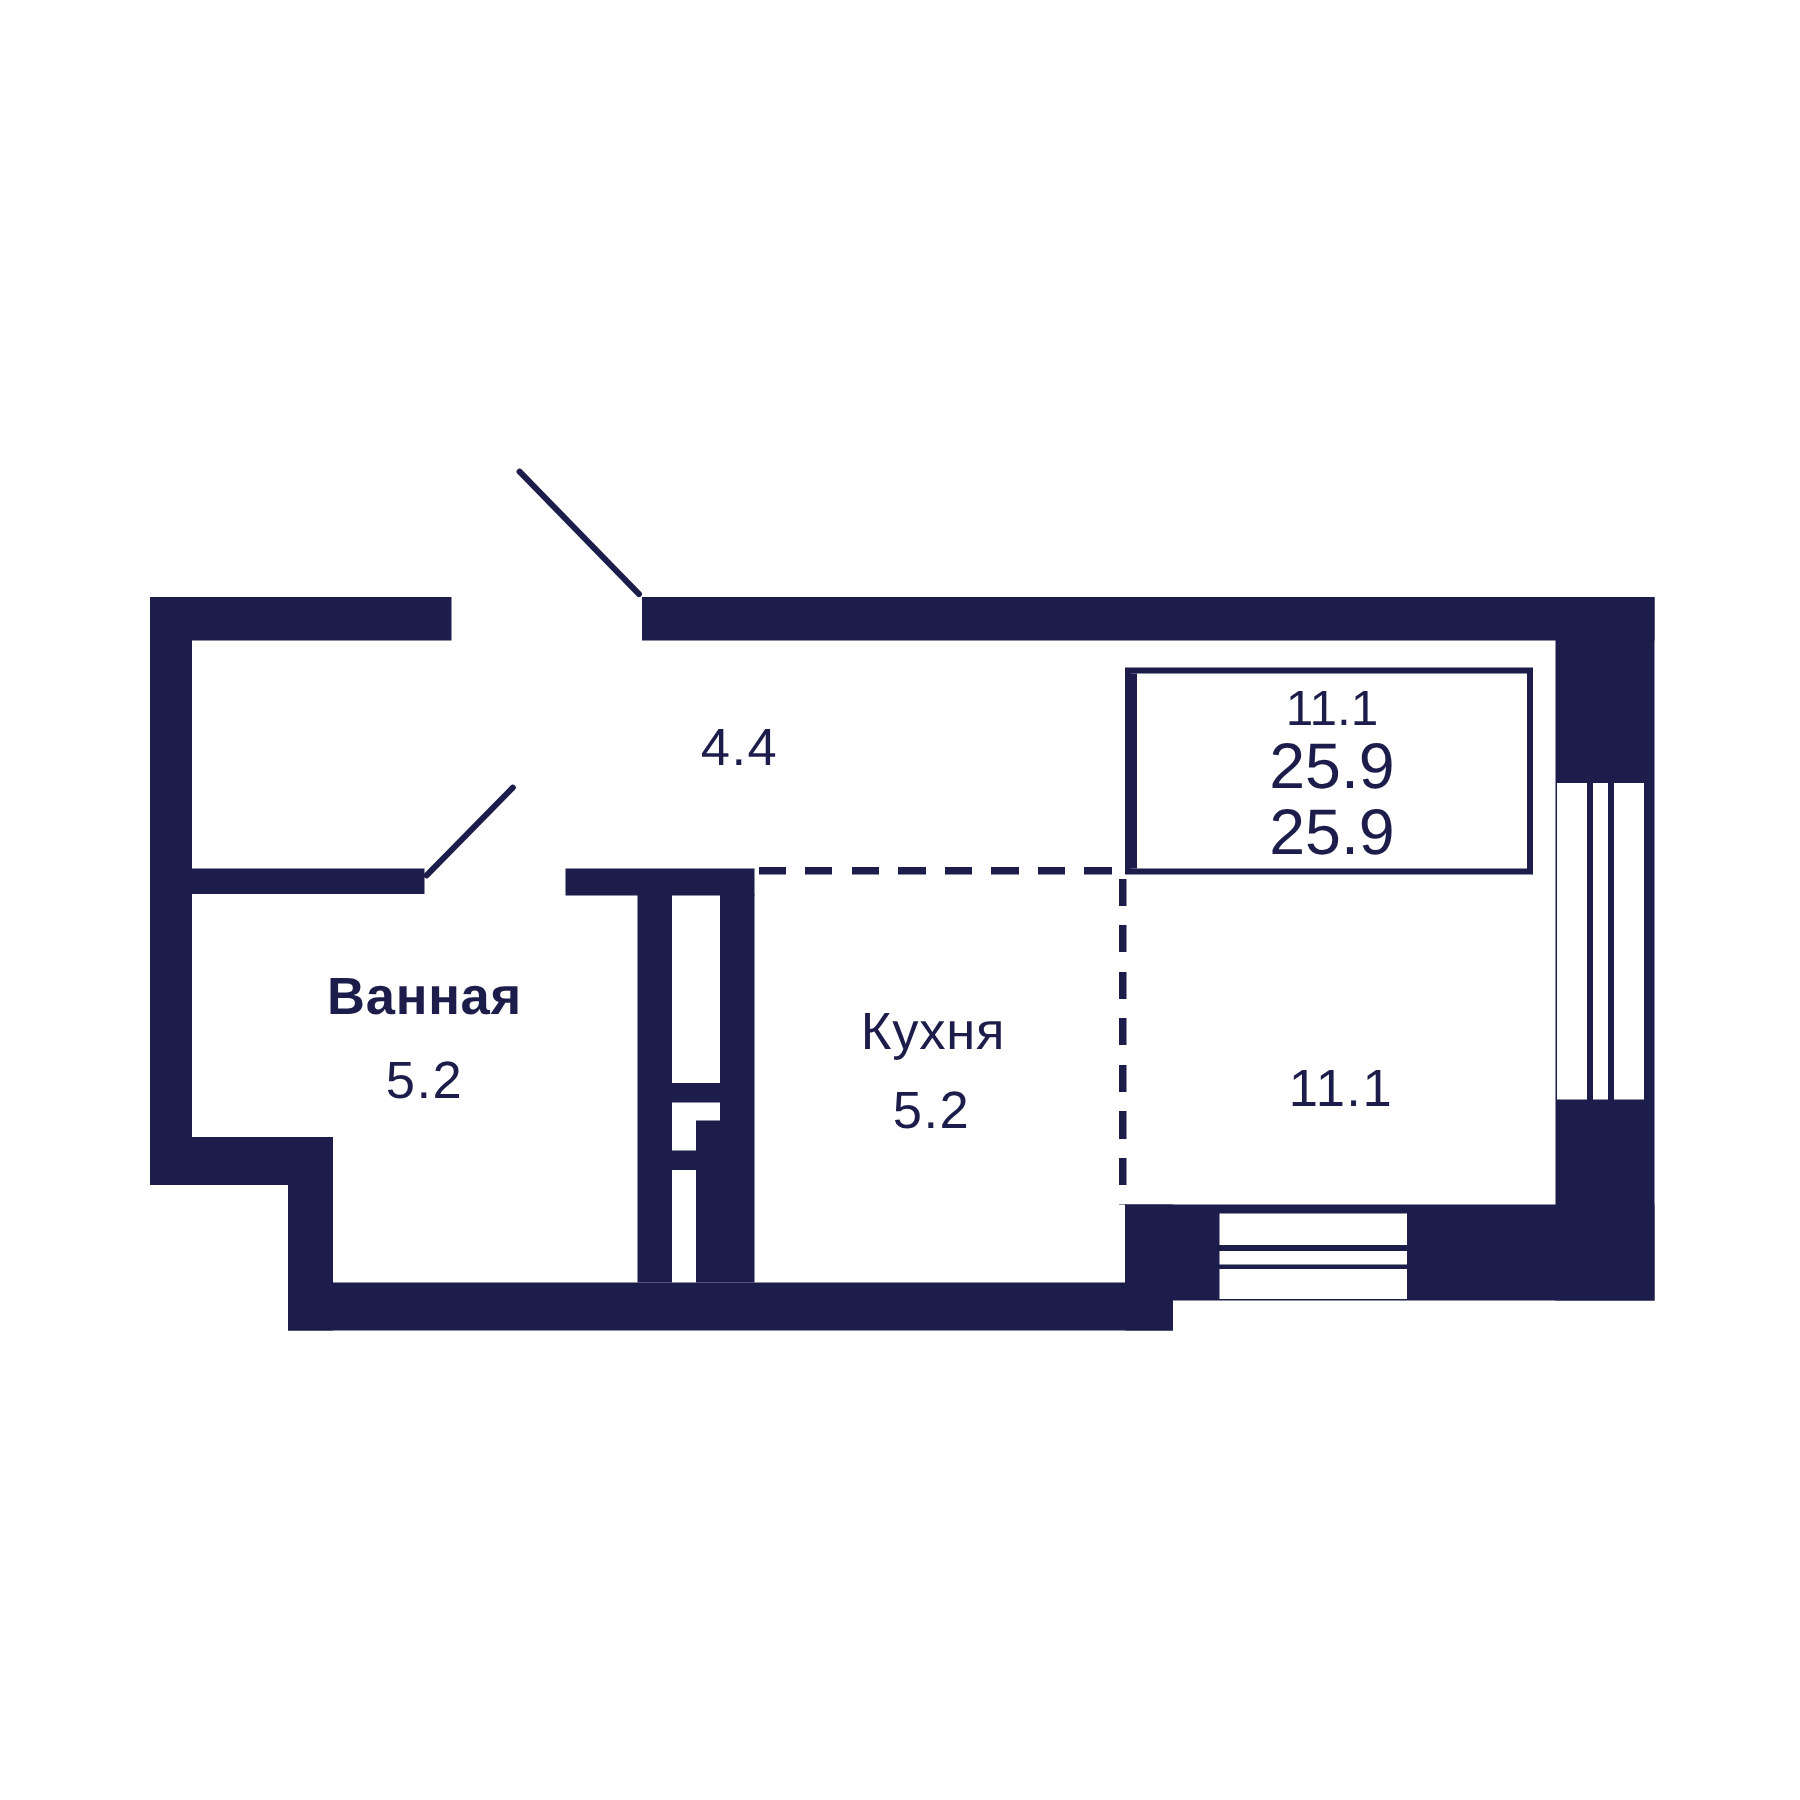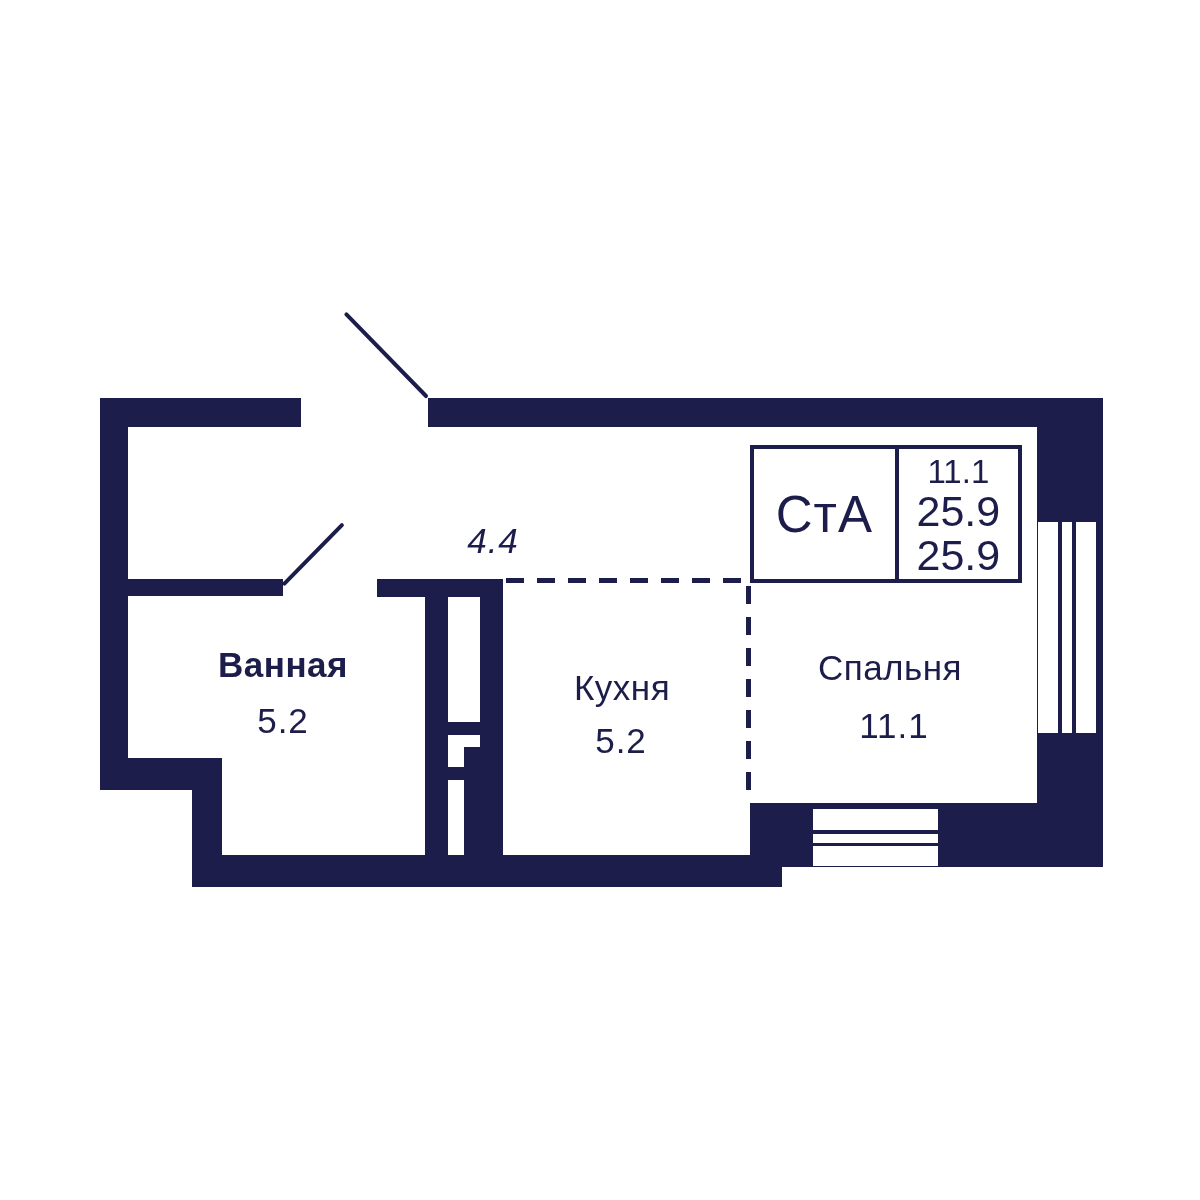--- a/index.html
+++ b/index.html
@@ -86,32 +86,30 @@
   <div class="pane" style="left:1062px;top:522px;width:10px;height:211px;"></div>
   <div class="pane" style="left:1076px;top:522px;width:20px;height:211px;"></div>
 
   <div class="swing" style="left:345px;top:311px;width:118px;transform:rotate(45.7deg);"></div>
   <div class="swing" style="left:283px;top:583px;width:86px;transform:rotate(-45.5deg);"></div>
 
   <div class="dash-h" style="left:506px;top:578px;width:238px;"></div>
   <div class="dash-v" style="left:746px;top:586px;height:217px;"></div>
 
   <div class="title-block">
-    <div class="type-cell">СтА</div>
     <div class="stats-cell">
       <div class="stat-top">11.1</div>
       <div class="stat-mid">25.9</div>
       <div class="stat-bot">25.9</div>
     </div>
   </div>
 
-  <div class="area-label" style="left:493px;top:541px;font-style:italic;">4.4</div>
+  <div class="area-label" style="left:493px;top:499px;">4.4</div>
 
   <div class="room-label" style="left:283px;top:665px;font-weight:bold;">Ванная</div>
   <div class="area-label" style="left:283px;top:721px;">5.2</div>
 
   <div class="room-label" style="left:622px;top:688px;">Кухня</div>
   <div class="area-label" style="left:621px;top:741px;">5.2</div>
 
-  <div class="room-label" style="left:890px;top:668px;">Спальня</div>
   <div class="area-label" style="left:894px;top:726px;">11.1</div>
 
 </div>
 
 </body></html>

